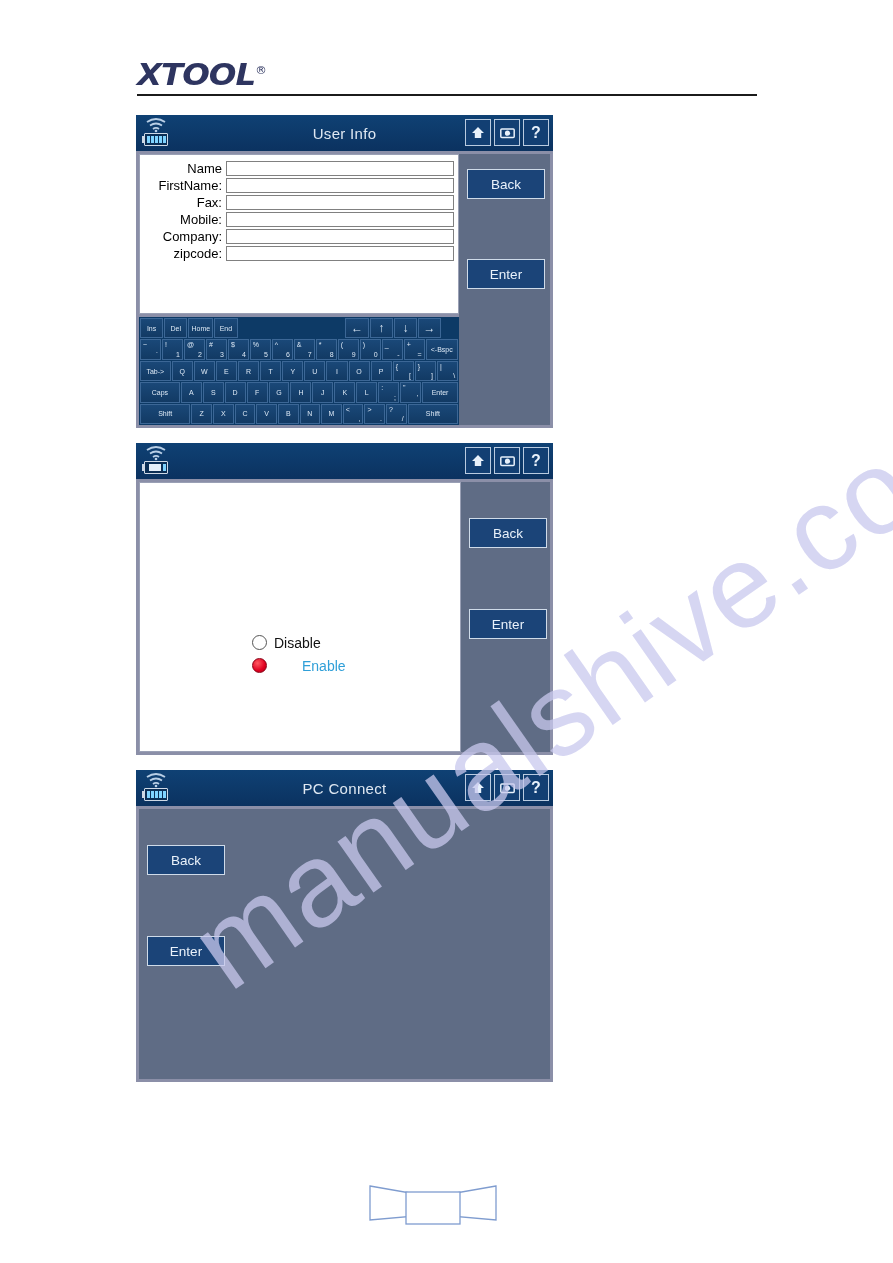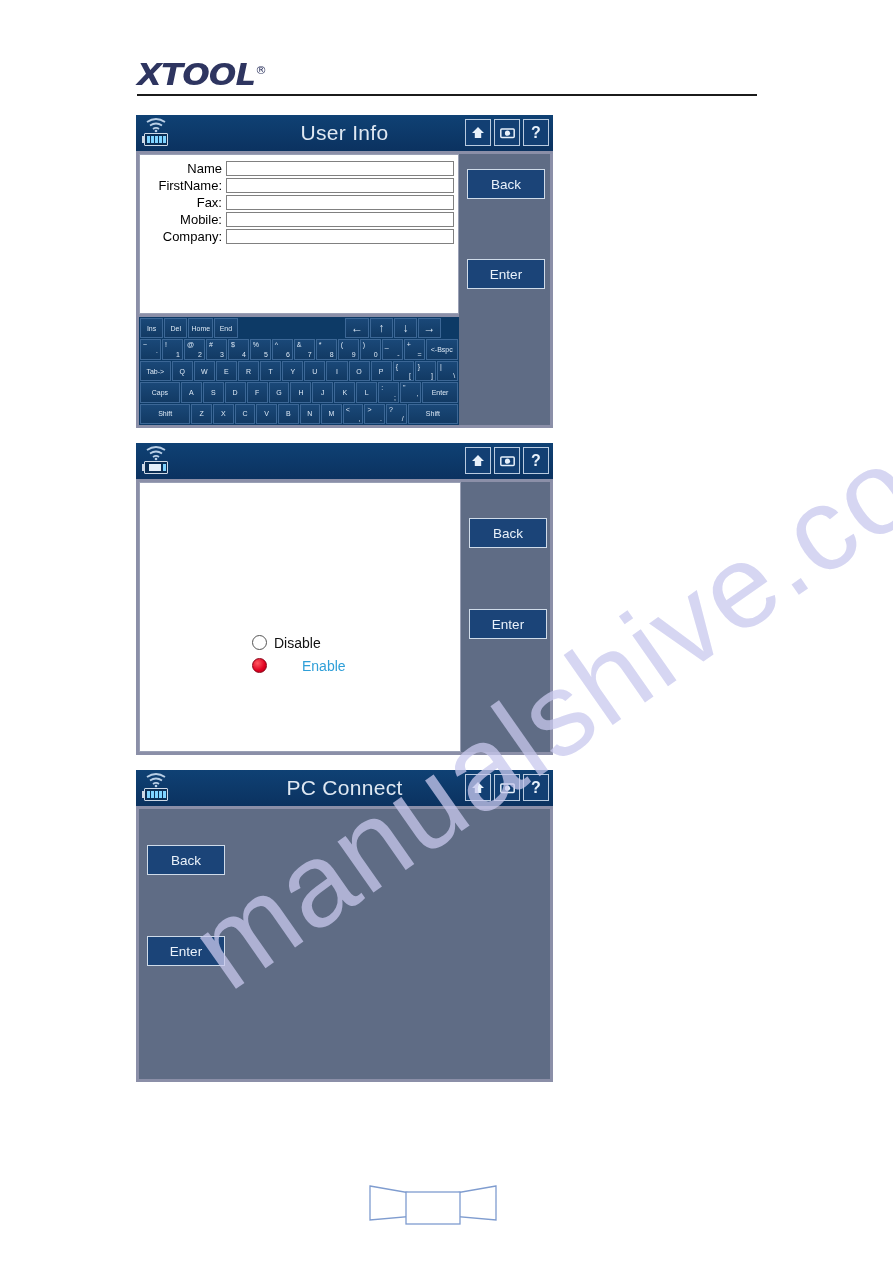--- a/index.html
+++ b/index.html
@@ -143,21 +143,21 @@
     top: 2px;
     left: 4px;
     height: 7px;
     background: #e6f0fa;
   }
 
   .panel-title {
     flex: 1;
     text-align: center;
     color: #dfe8f2;
-    font-size: 21px;
+    font-size: 15px;
     font-family: "Liberation Sans", sans-serif;
     letter-spacing: 0.3px;
   }
   .title-buttons {
     position: absolute;
     right: 4px;
     top: 4px;
     display: flex;
     gap: 3px;
   }
@@ -419,20 +419,24 @@
           <div class="form-input"></div>
         </div>
         <div class="form-row">
           <div class="form-label">Mobile:</div>
           <div class="form-input"></div>
         </div>
         <div class="form-row">
           <div class="form-label">Company:</div>
           <div class="form-input"></div>
         </div>
+        <div class="form-row">
+          <div class="form-label">zipcode:</div>
+          <div class="form-input"></div>
+        </div>
       </div>
 
       <div class="keyboard">
 
         <div class="kb-row">
           <div class="key" style="flex:1.2">Ins</div>
           <div class="key" style="flex:1.2">Del</div>
           <div class="key" style="flex:1.3">Home</div>
           <div class="key" style="flex:1.2">End</div>
           <div class="key spacer" style="flex:6"></div>

